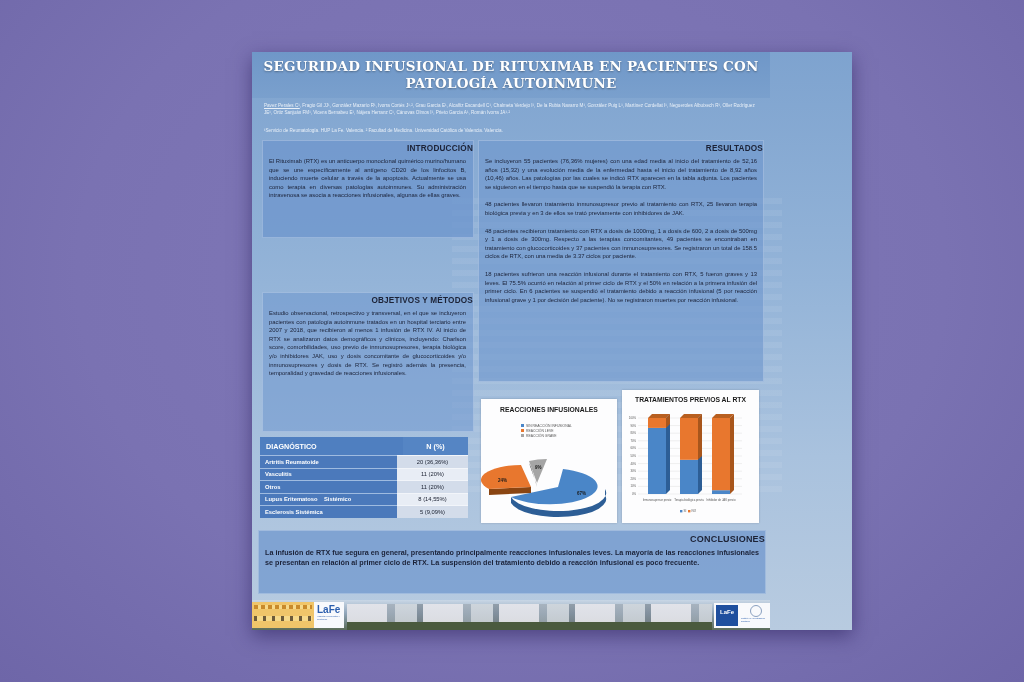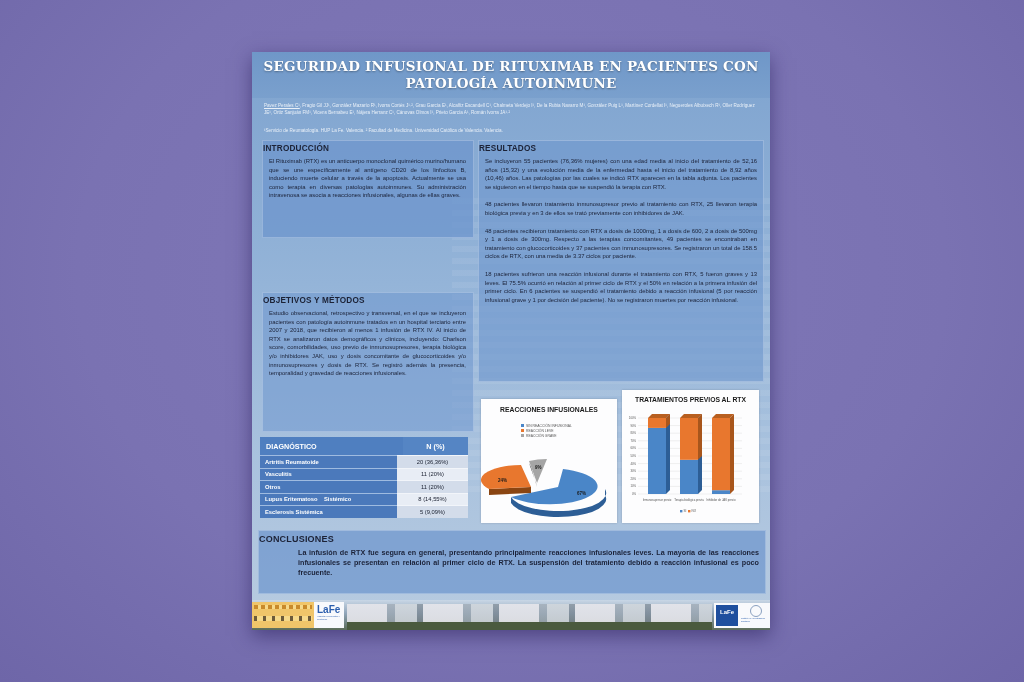--- a/index.html
+++ b/index.html
@@ -3,21 +3,21 @@
 <meta charset="utf-8">
 <style>
   html, body { margin:0; padding:0; }
   body {
     width:1024px; height:682px; overflow:hidden;
     background: radial-gradient(ellipse at 50% 40%, #8078b8 0%, #7a72b2 60%, #6e66a8 100%);
     font-family: "Liberation Sans", sans-serif;
     position:relative;
   }
   .poster {
-    position:absolute; left:252px; top:52px; width:518px; height:578px;
+    position:absolute; left:252px; top:52px; width:600px; height:578px;
     background: linear-gradient(180deg, #7ea3cf 0%, #94b4d8 40%, #a9c2de 70%, #b8cbe0 100%);
     box-shadow: 0 6px 18px rgba(40,30,90,0.55);
     overflow:hidden;
   }
   .poster::before {
     content:""; position:absolute; left:200px; top:140px; width:330px; height:300px;
     background:
       repeating-linear-gradient(0deg, rgba(255,255,255,0.10) 0 6px, rgba(255,255,255,0) 6px 12px);
     opacity:0.7;
   }
@@ -38,21 +38,21 @@
   .authors .first { text-decoration:underline; }
   .affil {
     position:absolute; left:12px; top:76px; width:500px;
     font-size:4.6px; color:#e9f0f8;
   }
   .box {
     position:absolute; background: rgba(110,150,205,0.78);
     border:1px solid rgba(255,255,255,0.25);
   }
   .box h3 {
-    margin:0; text-align:left; font-size:8.2px; font-weight:bold; color:#1c2236;
+    margin:0; text-align:right; font-size:8.2px; font-weight:bold; color:#1c2236;
     padding-top:3px; letter-spacing:0.2px;
   }
   .box p {
     margin:0; font-size:5.9px; line-height:8.6px; color:#1b2238; text-align:justify;
   }
   .left-text { padding:4px 7px 3px 6px; }
   .tbl-head { display:flex; height:18px; background:#4f7fc0; color:#fff; font-weight:bold; font-size:7.2px; }
   .tbl-head div { display:flex; align-items:center; }
   .tbl-row { display:flex; height:12.5px; font-size:5.8px; }
   .tbl-row .c1 { width:137px; background:#4b79bb; color:#fff; font-weight:bold; padding-left:5px; display:flex; align-items:center; border-top:1px solid #9fbbe0; box-sizing:border-box; }
@@ -223,21 +223,21 @@
         <rect x="58" y="120" width="2.4" height="2.4" fill="#4a86c8"></rect>
         <text x="61.5" y="122.4">SÍ</text>
         <rect x="66" y="120" width="2.4" height="2.4" fill="#e8772e"></rect>
         <text x="69.5" y="122.4">NO</text>
       </g>
     </svg>
   </div>
 
   <div class="box" style="left:6px; top:478px; width:506px; height:62px; background:rgba(110,150,205,0.72);">
     <h3 style="font-size:9px;">CONCLUSIONES</h3>
-    <p style="padding:4px 6px 0 6px; font-size:7.2px; line-height:10px; font-weight:bold;margin-left:33px;">La infusión de RTX fue segura en general, presentando principalmente reacciones infusionales leves. La mayoría de las reacciones infusionales se presentan en relación al primer ciclo de RTX. La suspensión del tratamiento debido a reacción infusional es poco frecuente.</p>
+    <p style="padding:4px 6px 0 6px; font-size:7.2px; line-height:10px; font-weight:bold;">La infusión de RTX fue segura en general, presentando principalmente reacciones infusionales leves. La mayoría de las reacciones infusionales se presentan en relación al primer ciclo de RTX. La suspensión del tratamiento debido a reacción infusional es poco frecuente.</p>
   </div>
 
   <div class="footer">
     <div style="position:absolute; left:0; top:2px; width:62px; height:26px; background:#f0c56a;">
       <div style="position:absolute; left:2px; top:3px; width:58px; height:4px; background:repeating-linear-gradient(90deg,#c98a2b 0 4px,#f6d98a 4px 7px);"></div>
       <div style="position:absolute; left:2px; top:14px; width:58px; height:5px; background:repeating-linear-gradient(90deg,#6c5a3a 0 3px,#f6d98a 3px 9px);"></div>
     </div>
     <div style="position:absolute; left:62px; top:2px; width:30px; height:26px; background:#f8f9fc;">
       <div style="color:#2c5fae; font-weight:bold; font-size:10px; padding:2px 0 0 3px;">LaFe</div>
       <div style="color:#2c5fae; font-size:2.4px; padding-left:3px; line-height:3px;">Hospital Universitari i Politècnic</div>

